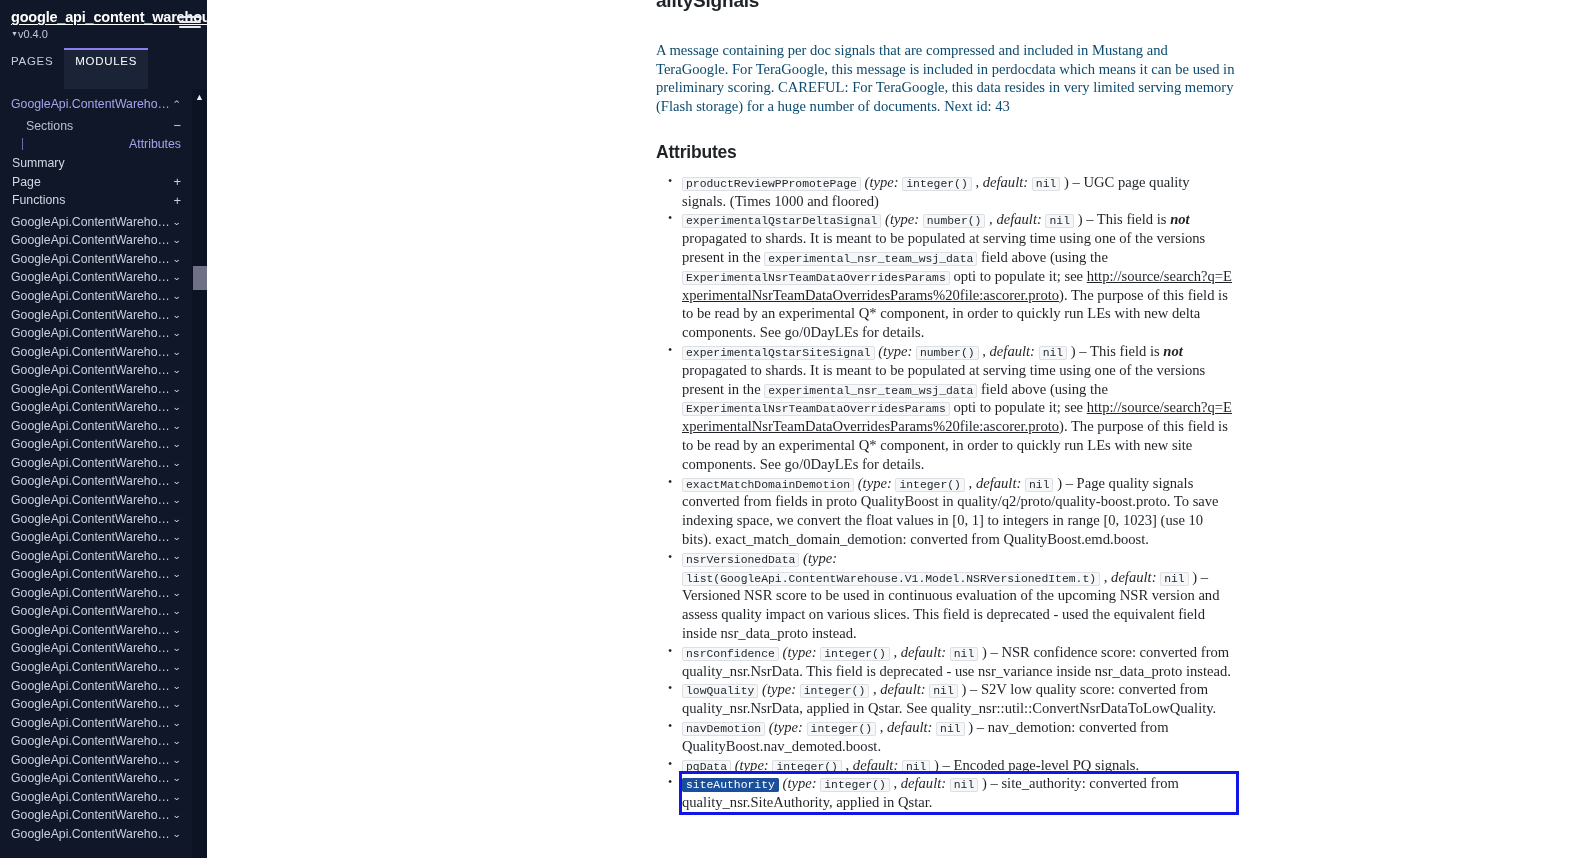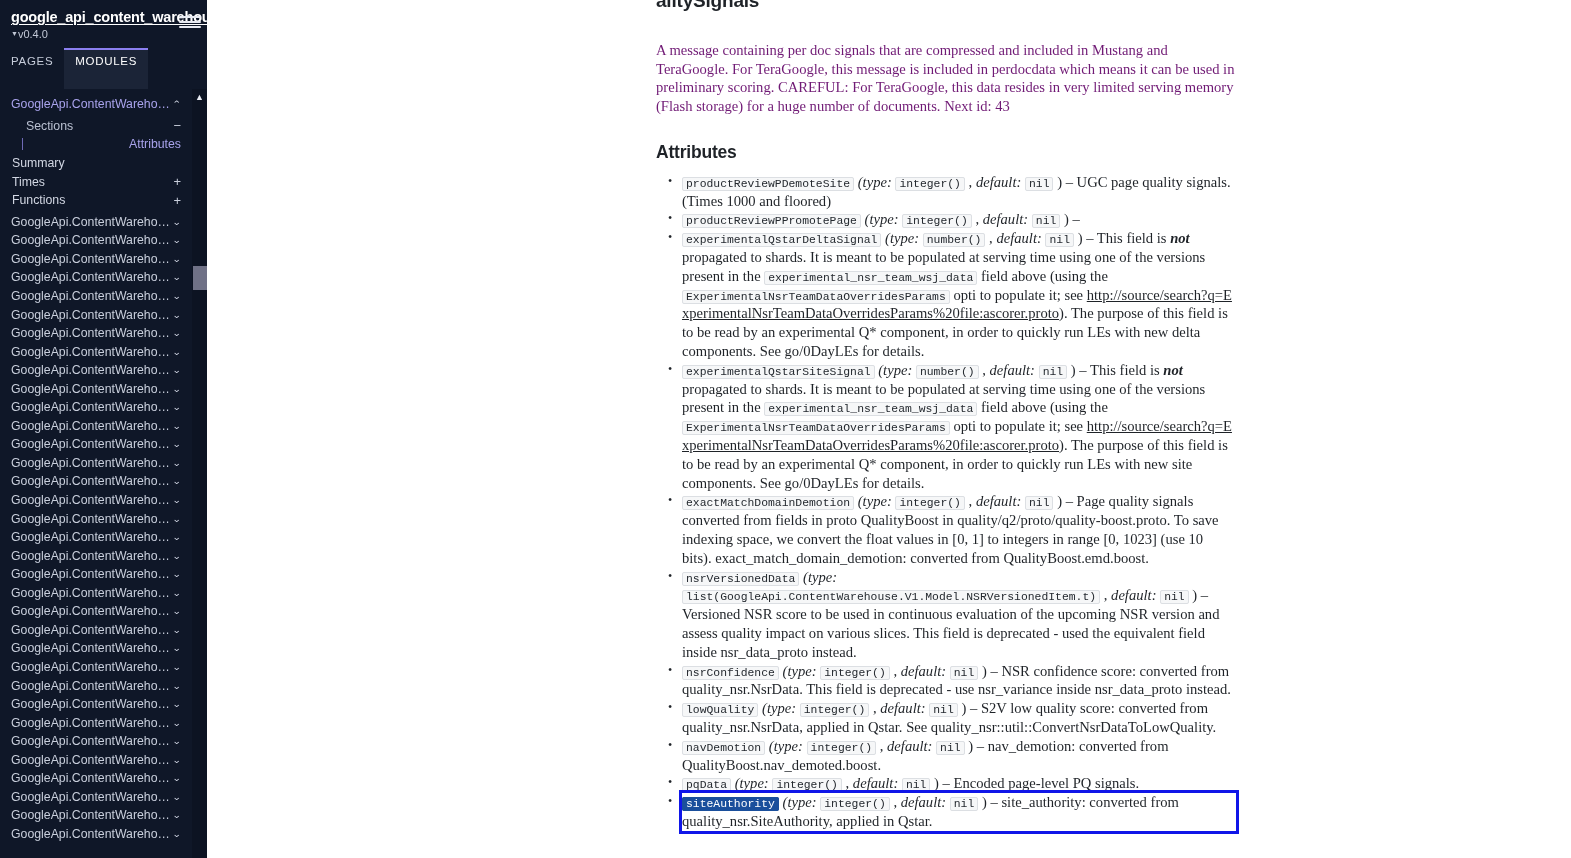--- a/index.html
+++ b/index.html
@@ -100,21 +100,21 @@
     position:absolute; left:449px; top:0px; width:580px;
     color:#1f2328;
   }
   h1.page-title{
     font-family:"Liberation Sans", sans-serif;
     font-size:19px; font-weight:bold; margin:0; line-height:1;
     position:relative; top:-9px; letter-spacing:-.2px;
   }
   p.lead{
     font-size:14.6px; line-height:18.7px; margin:22px 0 0 0;
-    color:#701a75;
+    color:#0c4a6e;
   }
   h2.sec{
     font-family:"Liberation Sans", sans-serif;
     font-size:17.5px; font-weight:bold; margin:26px 0 10px 0;
     letter-spacing:-.2px;
   }
   ul.attrs{ margin:0; padding:0 0 0 26px; list-style:none; }
   ul.attrs > li{
     font-size:14.6px; line-height:18.8px; margin:0 0 0 0; position:relative;
     padding:0 0 0 0;
@@ -183,21 +183,21 @@
       <div class="nav-row sub2">
         <span class="bar"></span>
         <span class="lbl">Attributes</span>
       </div>
 
       <div class="nav-row plain">
         <span class="lbl">Summary</span>
       </div>
 
       <div class="nav-row plain">
-        <span class="lbl">Times</span>
+        <span class="lbl">Page</span>
         <span class="sign">+</span>
       </div>
 
       <div class="nav-row plain">
         <span class="lbl">Functions</span>
         <span class="sign">+</span>
       </div>
 
       <div class="sect-sep"></div>
 
@@ -353,22 +353,21 @@
 <div id="main">
   <div id="doc">
 
     <h1 class="page-title">alitySignals</h1>
 
     <p class="lead">A message containing per doc signals that are compressed and included in Mustang and TeraGoogle. For TeraGoogle, this message is included in perdocdata which means it can be used in preliminary scoring. CAREFUL: For TeraGoogle, this data resides in very limited serving memory (Flash storage) for a huge number of documents. Next id: 43</p>
 
     <h2 class="sec">Attributes</h2>
 
     <ul class="attrs" id="attr-list">
-        <li><code class="tok">productReviewPDemoteSite</code> <span class="kw">(</span><span class="kw">type:</span> <code class="tok">integer()</code> , <span class="kw">default:</span> <code class="tok">nil</code> ) – <span>UGC page quality signals. (Times 1000 and floored)</span></li>
-        <li><code class="tok">productReviewPPromotePage</code> <span class="kw">(</span><span class="kw">type:</span> <code class="tok">integer()</code> , <span class="kw">default:</span> <code class="tok">nil</code> ) – <span></span></li>
+        <li><code class="tok">productReviewPPromotePage</code> <span class="kw">(</span><span class="kw">type:</span> <code class="tok">integer()</code> , <span class="kw">default:</span> <code class="tok">nil</code> ) – <span>UGC page quality signals. (Times 1000 and floored)</span></li>
         <li><code class="tok">experimentalQstarDeltaSignal</code> <span class="kw">(</span><span class="kw">type:</span> <code class="tok">number()</code> , <span class="kw">default:</span> <code class="tok">nil</code> ) – This field is <span class="em">not</span> propagated to shards. It is meant to be populated at serving time using one of the versions present in the <code class="tok">experimental_nsr_team_wsj_data</code> field above (using the <code class="tok">ExperimentalNsrTeamDataOverridesParams</code> opti to populate it; see <a class="lnk" href="#">http://source/search?q=ExperimentalNsrTeamDataOverridesParams%20file:ascorer.proto</a>). The purpose of this field is to be read by an experimental Q* component, in order to quickly run LEs with new delta components. See go/0DayLEs for details.</li>
         <li><code class="tok">experimentalQstarSiteSignal</code> <span class="kw">(</span><span class="kw">type:</span> <code class="tok">number()</code> , <span class="kw">default:</span> <code class="tok">nil</code> ) – This field is <span class="em">not</span> propagated to shards. It is meant to be populated at serving time using one of the versions present in the <code class="tok">experimental_nsr_team_wsj_data</code> field above (using the <code class="tok">ExperimentalNsrTeamDataOverridesParams</code> opti to populate it; see <a class="lnk" href="#">http://source/search?q=ExperimentalNsrTeamDataOverridesParams%20file:ascorer.proto</a>). The purpose of this field is to be read by an experimental Q* component, in order to quickly run LEs with new site components. See go/0DayLEs for details.</li>
         <li><code class="tok">exactMatchDomainDemotion</code> <span class="kw">(</span><span class="kw">type:</span> <code class="tok">integer()</code> , <span class="kw">default:</span> <code class="tok">nil</code> ) – <span>Page quality signals converted from fields in proto QualityBoost in quality/q2/proto/quality-boost.proto. To save indexing space, we convert the float values in [0, 1] to integers in range [0, 1023] (use 10 bits). exact_match_domain_demotion: converted from QualityBoost.emd.boost.</span></li>
         <li><code class="tok">nsrVersionedData</code> <span class="kw">(</span><span class="kw">type:</span> <code class="tok">list(GoogleApi.ContentWarehouse.V1.Model.NSRVersionedItem.t)</code> , <span class="kw">default:</span> <code class="tok">nil</code> ) – <span>Versioned NSR score to be used in continuous evaluation of the upcoming NSR version and assess quality impact on various slices. This field is deprecated - used the equivalent field inside nsr_data_proto instead.</span></li>
         <li><code class="tok">nsrConfidence</code> <span class="kw">(</span><span class="kw">type:</span> <code class="tok">integer()</code> , <span class="kw">default:</span> <code class="tok">nil</code> ) – <span>NSR confidence score: converted from quality_nsr.NsrData. This field is deprecated - use nsr_variance inside nsr_data_proto instead.</span></li>
         <li><code class="tok">lowQuality</code> <span class="kw">(</span><span class="kw">type:</span> <code class="tok">integer()</code> , <span class="kw">default:</span> <code class="tok">nil</code> ) – <span>S2V low quality score: converted from quality_nsr.NsrData, applied in Qstar. See quality_nsr::util::ConvertNsrDataToLowQuality.</span></li>
         <li><code class="tok">navDemotion</code> <span class="kw">(</span><span class="kw">type:</span> <code class="tok">integer()</code> , <span class="kw">default:</span> <code class="tok">nil</code> ) – <span>nav_demotion: converted from QualityBoost.nav_demoted.boost.</span></li>
         <li><code class="tok">pqData</code> <span class="kw">(</span><span class="kw">type:</span> <code class="tok">integer()</code> , <span class="kw">default:</span> <code class="tok">nil</code> ) – <span>Encoded page-level PQ signals.</span></li>
         <li class="boxed"><code class="tok sel">siteAuthority</code> <span class="kw">(</span><span class="kw">type:</span> <code class="tok">integer()</code> , <span class="kw">default:</span> <code class="tok">nil</code> ) – <span>site_authority: converted from quality_nsr.SiteAuthority, applied in Qstar.</span></li>
       </ul>

